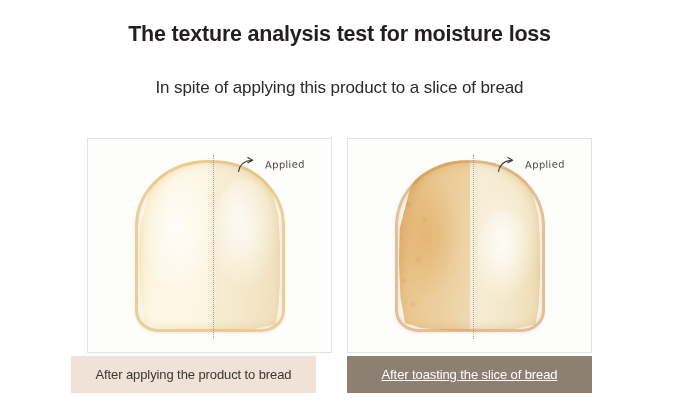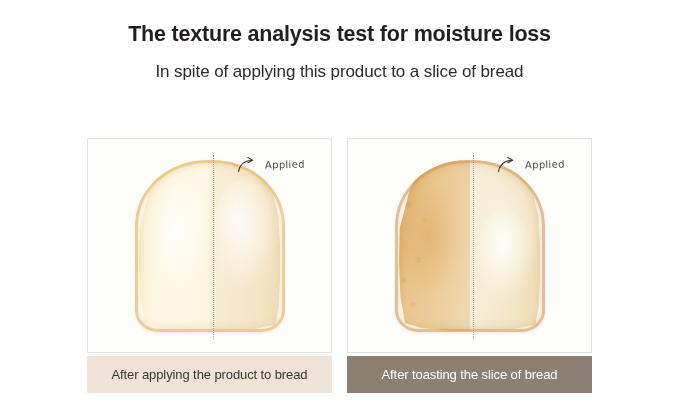--- a/index.html
+++ b/index.html
@@ -28,21 +28,21 @@
     margin: 0;
     padding-top: 22px;
     font-size: 21.5px;
     font-weight: bold;
     color: #231f20;
     letter-spacing: -0.2px;
     line-height: 1.2;
     text-align: center;
   }
   #subtitle {
-    margin: 0;
+    margin: 16px;
     padding-top: 12px;
     font-size: 17px;
     font-weight: 400;
     color: #2b2b2b;
     line-height: 1.45;
     letter-spacing: -0.1px;
   }
   #subtitle .line { display: block; }
 
   
@@ -210,28 +210,29 @@
     width: 245px;
     height: 37px;
     box-sizing: border-box;
     display: flex;
     align-items: center;
     justify-content: center;
     font-size: 13px;
     letter-spacing: -0.1px;
   }
   #caption-left {
-    left: 87px;
+    left: 71px;
     background: #f0e2d6;
     color: #3b3630;
   }
   #caption-right {
     left: 347px;
     background: #8d7f72;
     color: #ffffff;
+    text-decoration: underline;
   }
 </style>
 </head>
 <body>
 
 <div id="header">
   <h1 id="page-title">The texture analysis test for moisture loss</h1>
   <p id="subtitle">
     <span class="line">In spite of applying this product to a slice of bread</span>
   </p>

